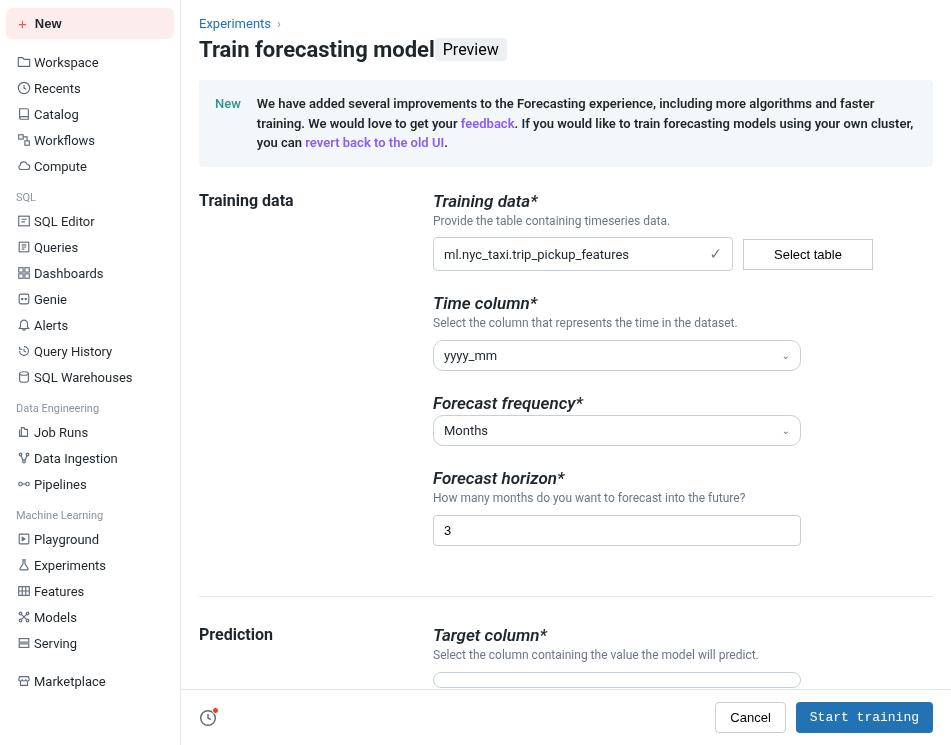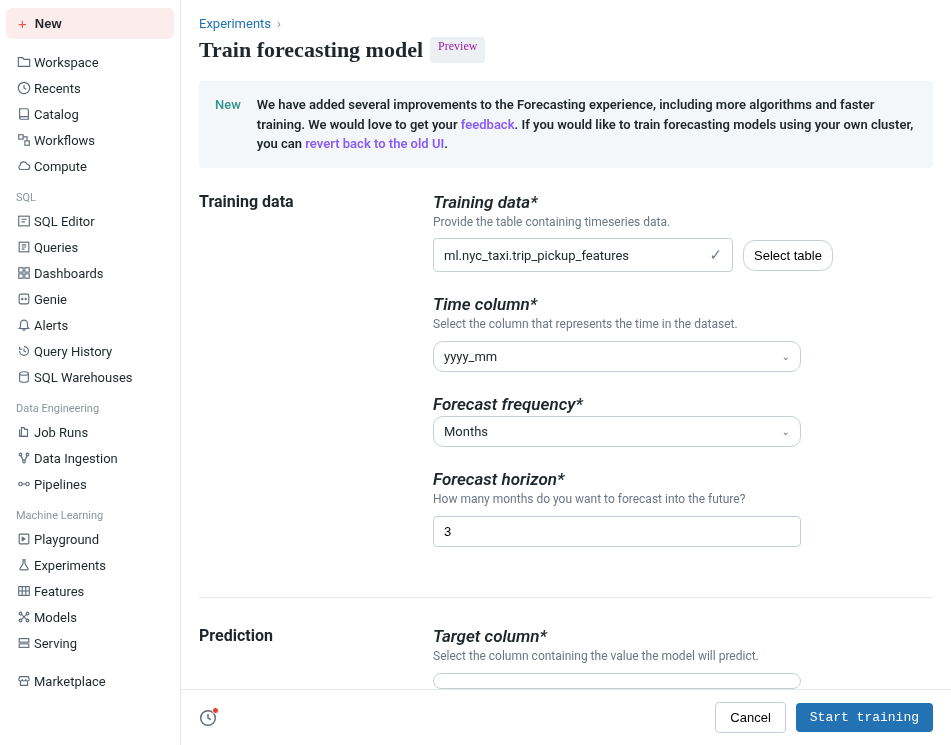--- a/index.html
+++ b/index.html
@@ -68,31 +68,31 @@
 .breadcrumb {
   font-size: 13px;
   color: #2272b4;
   display: flex;
   align-items: center;
   gap: 6px;
   margin-bottom: 6px;
 }
 .title-row {
   display: flex;
-  gap: 7px;
+  align-items: center;
+  gap: 0;
   margin-bottom: 18px;
-  font-family: Liberation Serif, serif;
 }
 .page-title { font-size: 22px; font-weight: 700; }
 .badge {
   background: #edf0f2;
-  color: #a21caf;
+  color: #000000;
   border-radius: 4px;
   padding: 2px 8px;
-  font-size: 12px;
+  font-size: 16px;
 }
 .notice {
   background: #f3f7f9;
   border-radius: 4px;
   padding: 14px 16px;
   display: flex;
   gap: 16px;
   font-size: 13px;
   line-height: 1.5;
   margin-bottom: 24px;
@@ -126,22 +126,22 @@
   align-items: center;
   justify-content: space-between;
 }
 .text-input.with-check { width: 300px; }
 .select-box { cursor: pointer; width: 368px; border-radius: 10px; }
 .check { color: #6b7785; font-size: 15px; }
 .caret { color: #6b7785; font-size: 10px; }
 .btn-outline {
   border: 1px solid #c7cfd6;
   background: #fff;
-  border-radius: 12px;
-  padding: 7px 10px;
+  border-radius: 0;
+  padding: 7px 30px;
   font-size: 13px;
   cursor: pointer;
 }
 .num-input {
   border: 1px solid #c7cfd6;
   border-radius: 4px;
   padding: 7px 10px;
   font-size: 13px;
   width: 368px;
 }
@@ -151,21 +151,21 @@
   padding: 12px 18px;
   display: flex;
   align-items: center;
   justify-content: space-between;
   background: #fff;
 }
 .footer-left { position: relative; width: 18px; height: 18px; }
 .clock-icon { width: 18px; height: 18px; }
 .clock-icon svg { stroke: #5f6b7a; stroke-width: 1.3; fill: none; }
 .red-dot { position: absolute; top: -2px; right: -2px; width: 7px; height: 7px; background: #de4231; border-radius: 50%; border: 1px solid #fff; }
-.footer-right { display: flex; gap: 10px; align-items: center; }
+.footer-right { display: flex; gap: 10px; }
 .btn-secondary {
   border: 1px solid #c7cfd6;
   background: #fff;
   border-radius: 4px;
   padding: 7px 14px;
   font-size: 13px;
   cursor: pointer;
 }
 .btn-primary {
   border: none;

